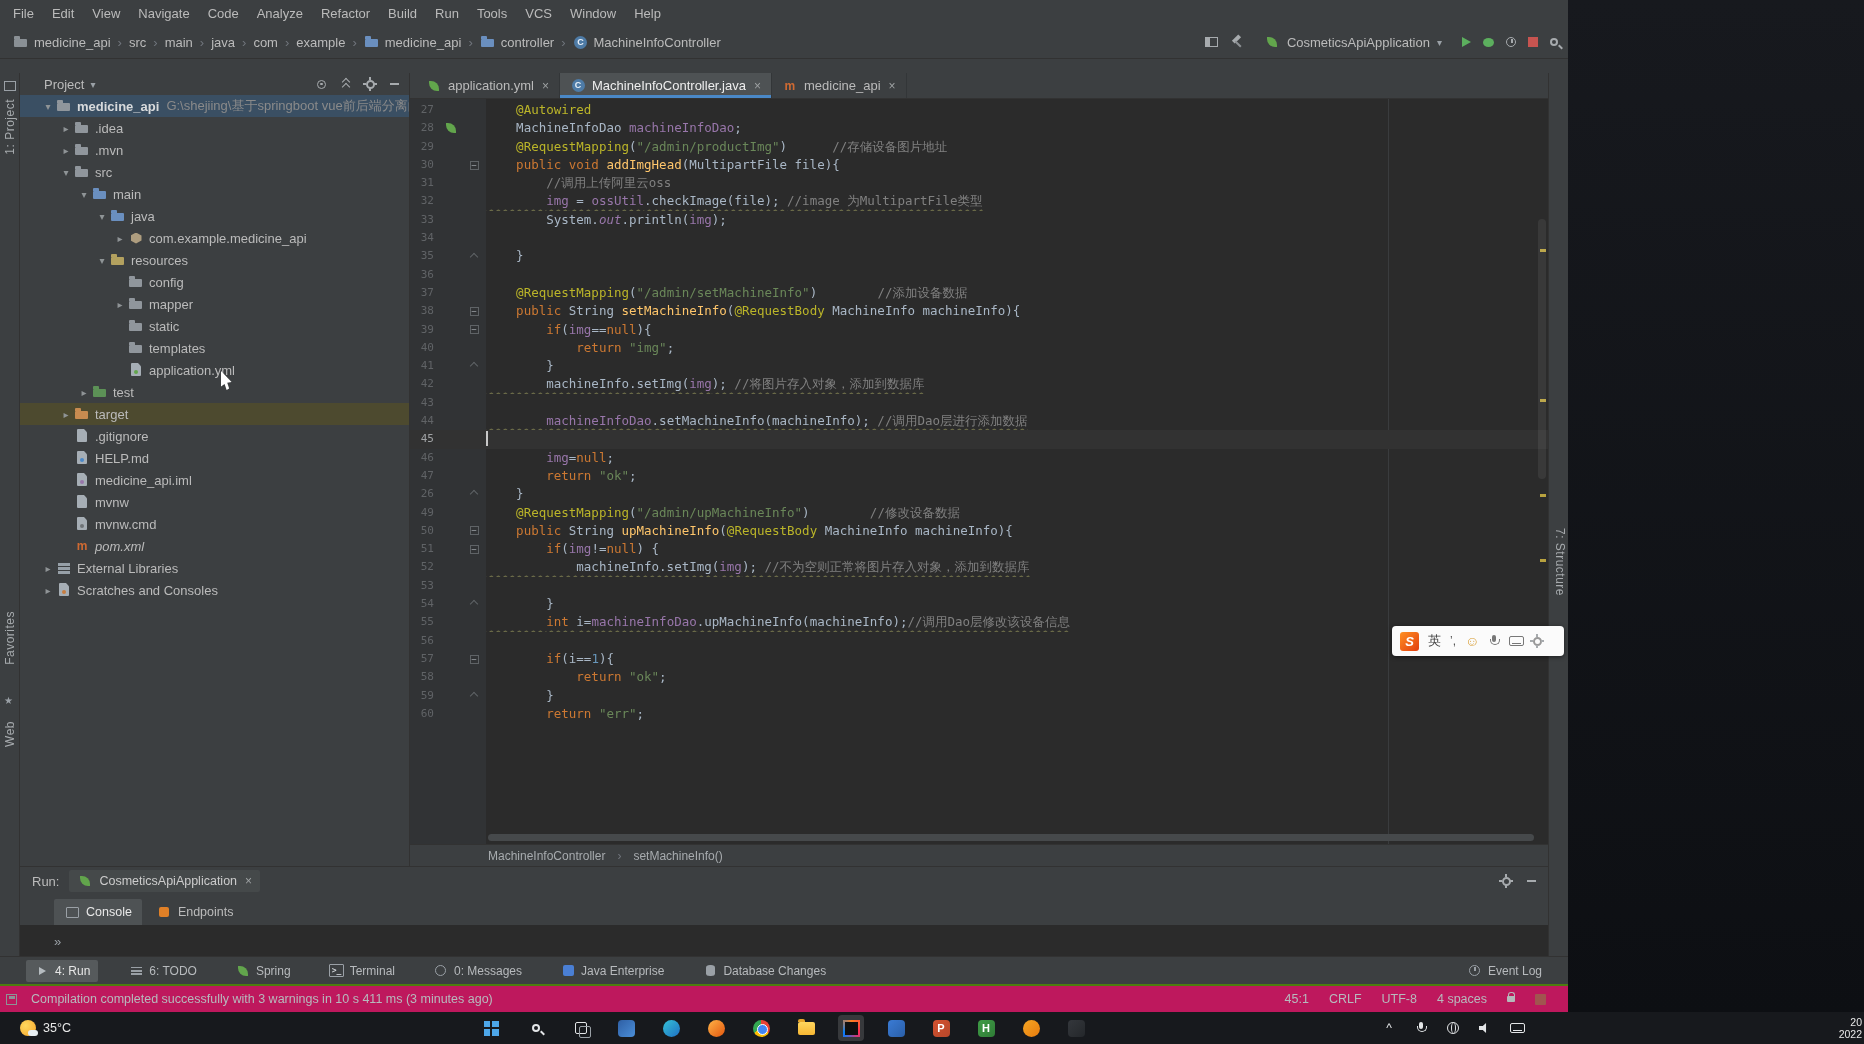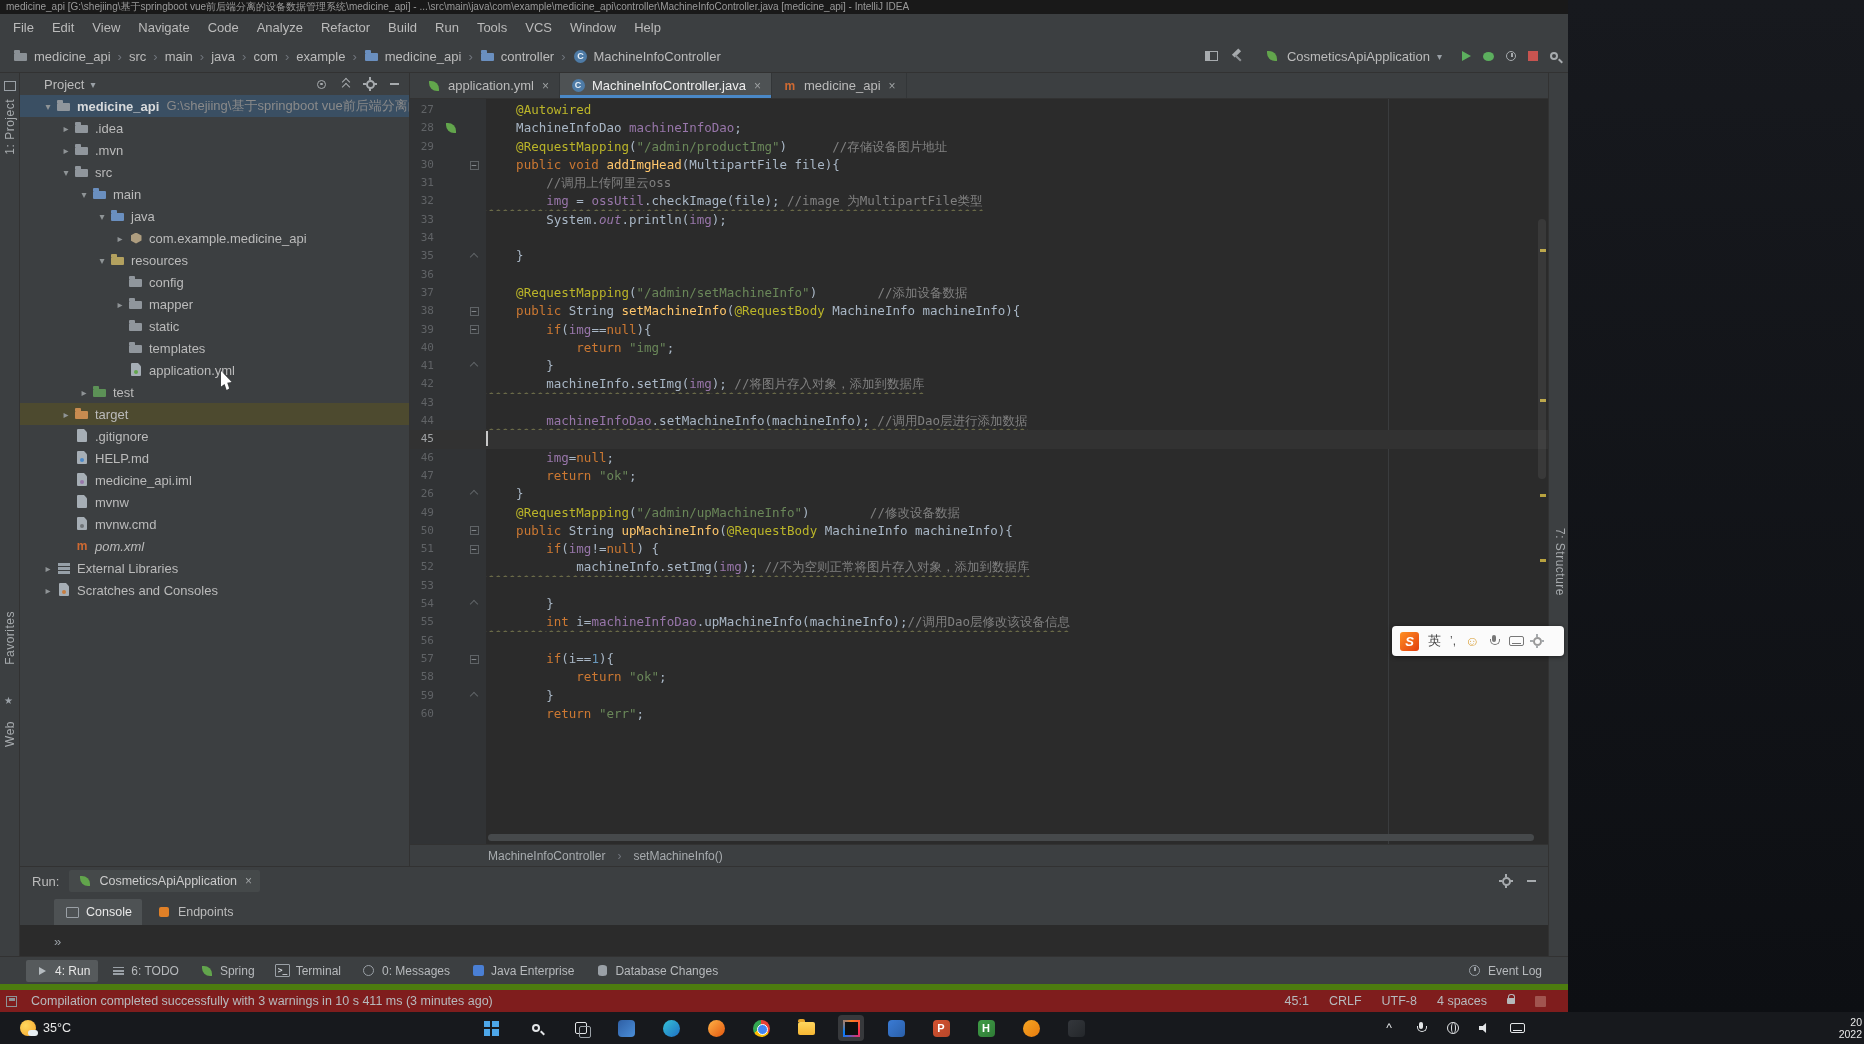--- a/index.html
+++ b/index.html
@@ -114,25 +114,25 @@
   #runpanel{position:absolute;left:20px;top:866px;width:1528px;height:90px;background:#3c3f41;border-top:1px solid #323232}
   #runhead{height:28px;display:flex;align-items:center;padding:0 12px;gap:10px;color:#bbbbbb;font-size:13px}
   #runtab{display:flex;align-items:center;gap:6px;background:#45494a;padding:3px 8px;border-radius:2px;color:#cccccc;font-size:12.5px}
   .rh-icons{margin-left:auto;display:flex;align-items:center;gap:16px}
   #ctabs{height:30px;display:flex;align-items:flex-end;padding-left:34px;gap:4px}
   .ctab{display:flex;align-items:center;gap:6px;padding:5px 10px;font-size:12.5px;color:#bbbbbb;border-radius:2px 2px 0 0}
   .ctab.active{background:#4e5254;color:#e8e8e8}
   #runcontent{height:32px;background:#2b2b2b;color:#9aa0a6;font-size:13px;padding-left:34px;display:flex;align-items:center}
   
   #bbar{position:absolute;left:0;top:956px;width:1568px;height:28px;background:#3c3f41;border-top:1px solid #323232;display:flex;align-items:center;font-size:12px;color:#b7babd}
-  #bbar-left{display:flex;align-items:center;gap:4px;padding-left:26px}
+  #bbar-left{display:flex;align-items:center;gap:22px;padding-left:26px}
   .bitem{display:flex;align-items:center;gap:5px;padding:3px 8px;border-radius:2px}
   .bitem.active{background:#565a5c;color:#e6e6e6}
   #bbar-right{margin-left:auto;display:flex;padding-right:18px}
-  #sbar{position:absolute;left:0;top:984px;width:1568px;height:28px;background:#7f1d1d;border-top:6px solid #4d7c0f;display:flex;align-items:center;color:#b7babd;font-size:12.5px}
+  #sbar{position:absolute;left:0;top:984px;width:1568px;height:28px;background:#be185d;border-top:2px solid #4d7c0f;display:flex;align-items:center;color:#b7babd;font-size:12.5px}
   #sbar-msg{margin-left:14px}
   #sbar-right{margin-left:auto;display:flex;align-items:center;gap:20px;padding-right:22px}
   
   #taskbar{position:absolute;left:0;top:1012px;width:1864px;height:32px;background:#17191d;display:flex;align-items:center}
   #weather{display:flex;align-items:center;gap:7px;padding-left:20px;color:#e8e8e8;font-size:12.5px}
   .wx{width:16px;height:16px;border-radius:50%;background:radial-gradient(circle at 35% 35%,#ffd75e,#f7a62a);position:relative}
   .wx::after{content:"";position:absolute;right:-2px;bottom:0;width:10px;height:6px;background:#e8eef2;border-radius:4px}
   #tb-icons{position:absolute;left:478px;display:flex;gap:19px;align-items:center;height:32px}
   .tbtn{width:26px;height:26px;display:flex;align-items:center;justify-content:center;border-radius:4px}
   .tbtn.active{background:rgba(255,255,255,.14)}
@@ -165,21 +165,20 @@
   
   #cursor{position:absolute;left:221px;top:371px;width:12px;height:19px;background:#fff;clip-path:polygon(0 0,0 82%,30% 68%,47% 100%,68% 92%,52% 62%,88% 58%);filter:drop-shadow(0 0 1px #000);z-index:50}
 </style>
 </head>
 <body>
 
 <div id="screen">
   <div id="desktop"></div>
 
   <div id="ide">
-    <div id="titlebar">medicine_api [G:\shejiing\基于springboot vue前后端分离的设备数据管理系统\medicine_api] - ...\src\main\java\com\example\medicine_api\controller\MachineInfoController.java [medicine_api] - IntelliJ IDEA</div>
     <div id="menubar">
         <div class="mitem">File</div>
         <div class="mitem">Edit</div>
         <div class="mitem">View</div>
         <div class="mitem">Navigate</div>
         <div class="mitem">Code</div>
         <div class="mitem">Analyze</div>
         <div class="mitem">Refactor</div>
         <div class="mitem">Build</div>
         <div class="mitem">Run</div>

